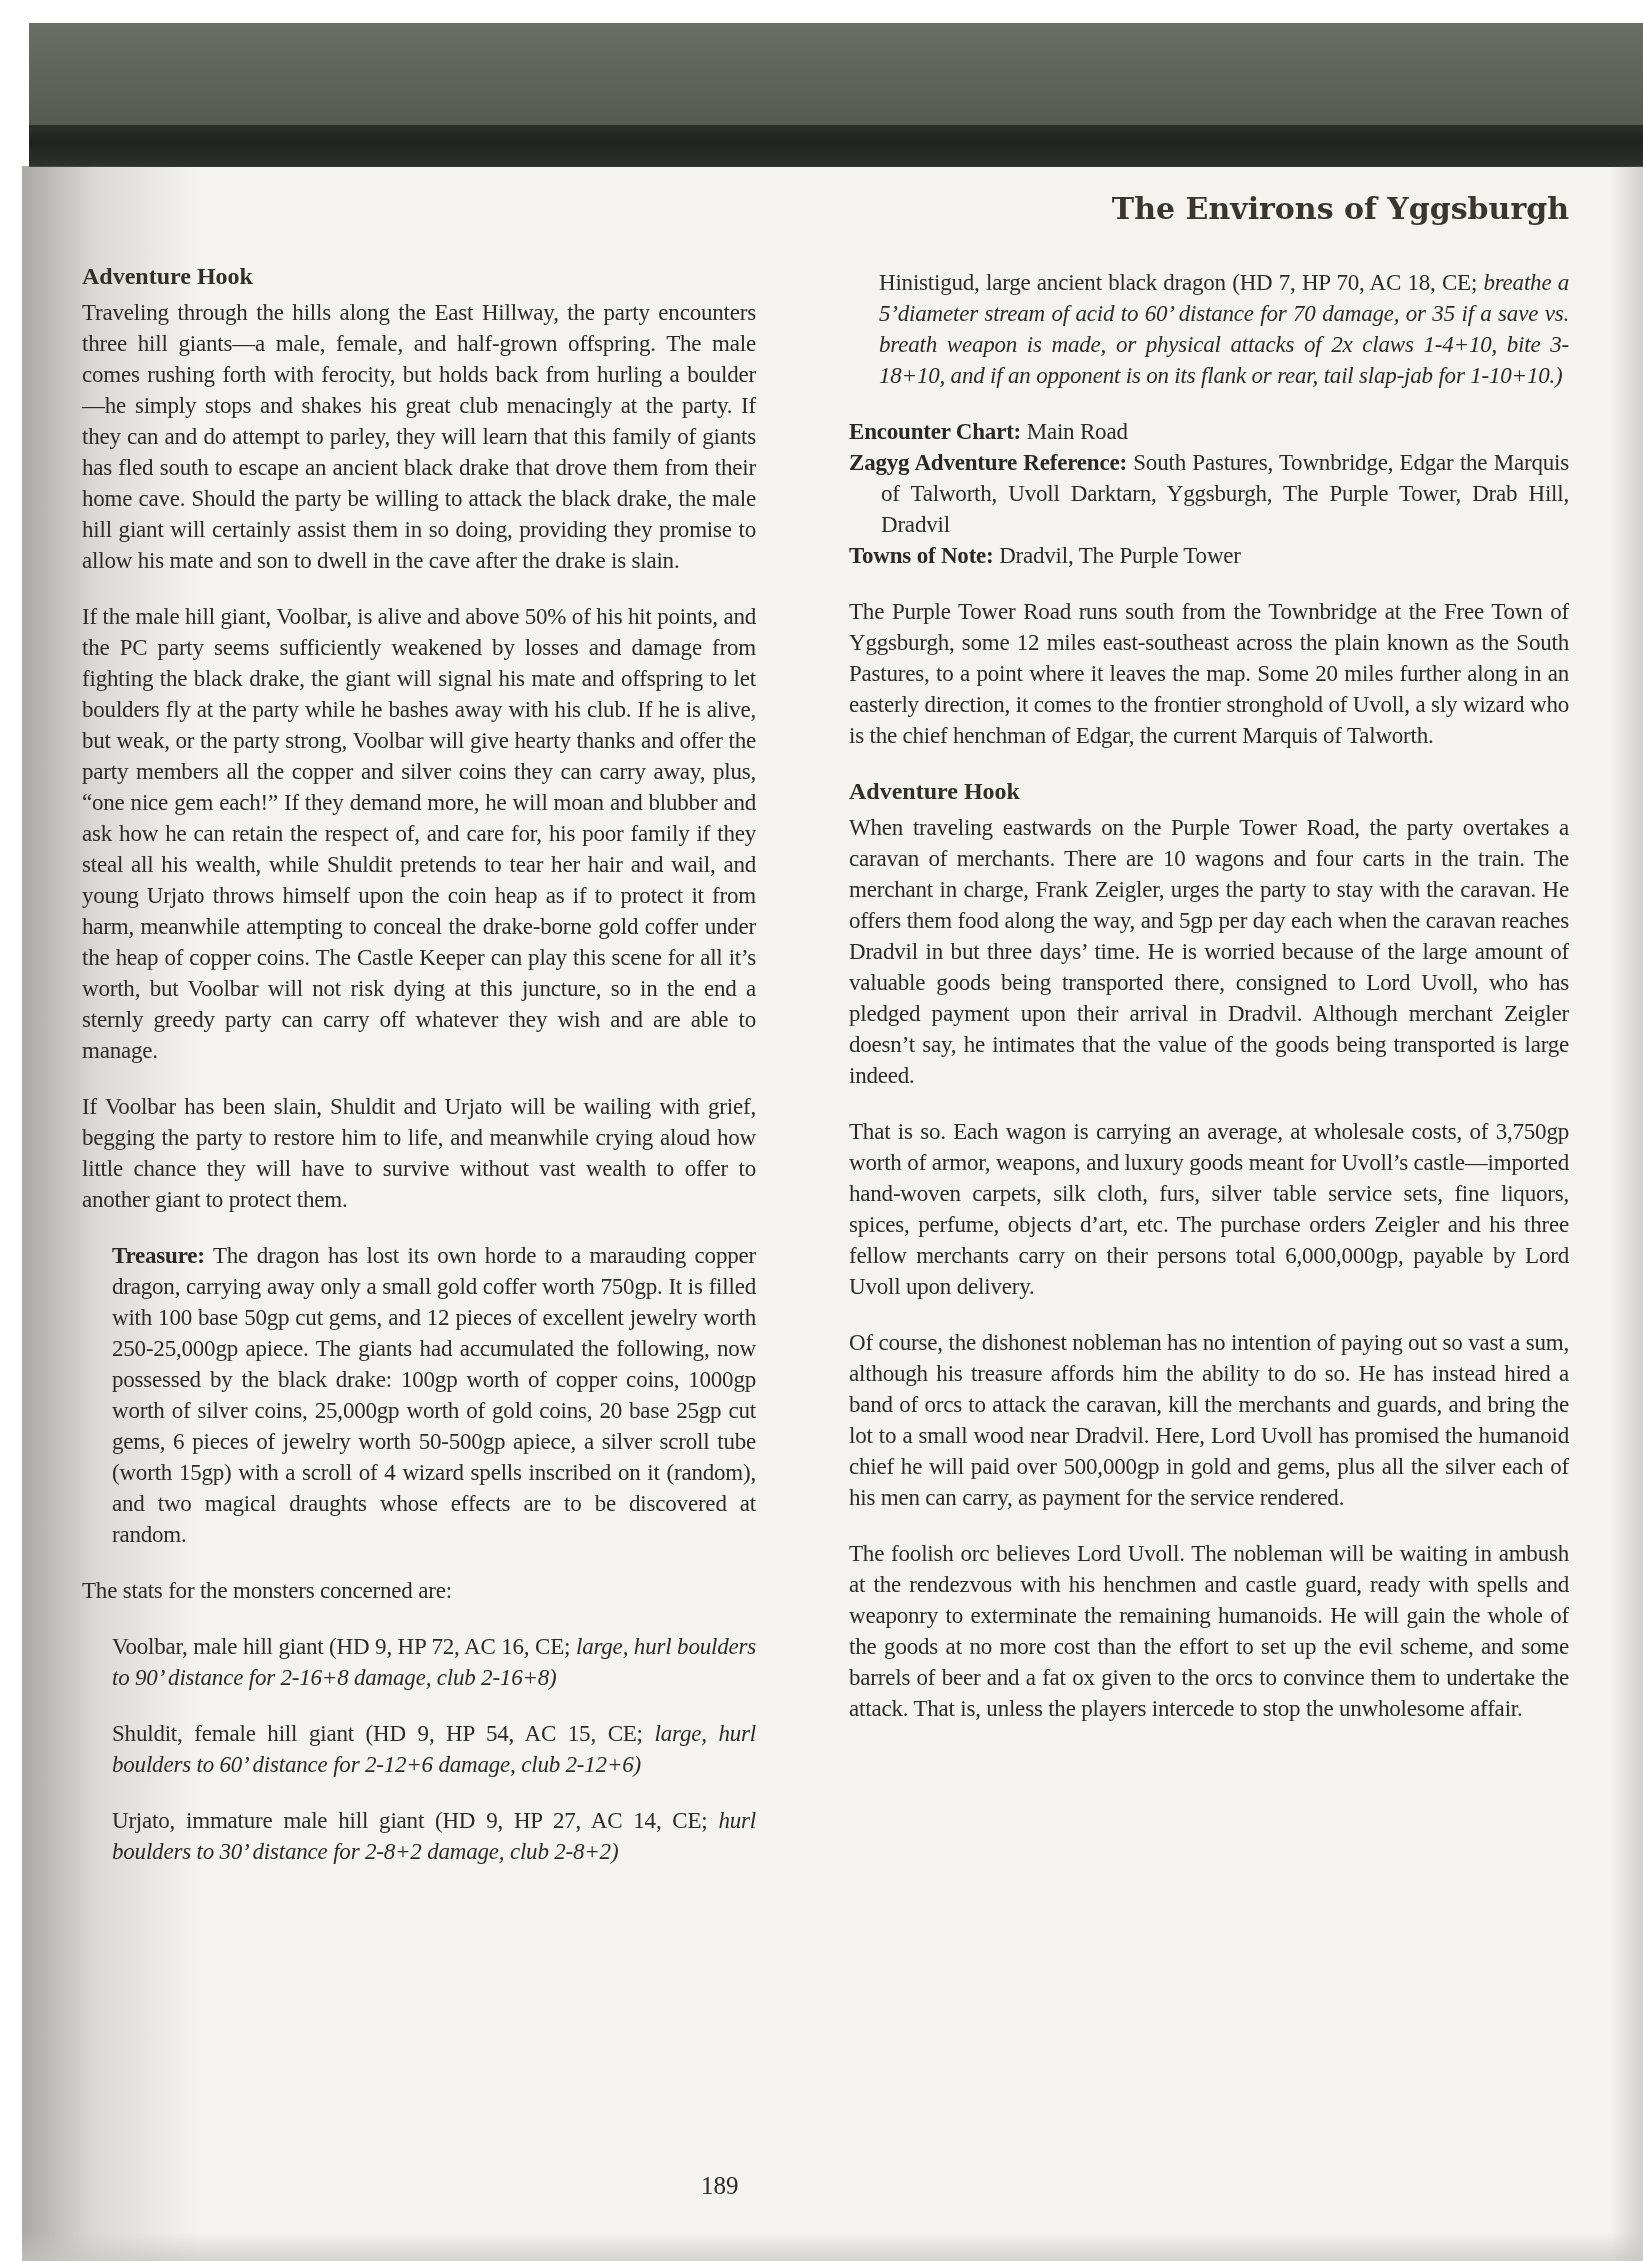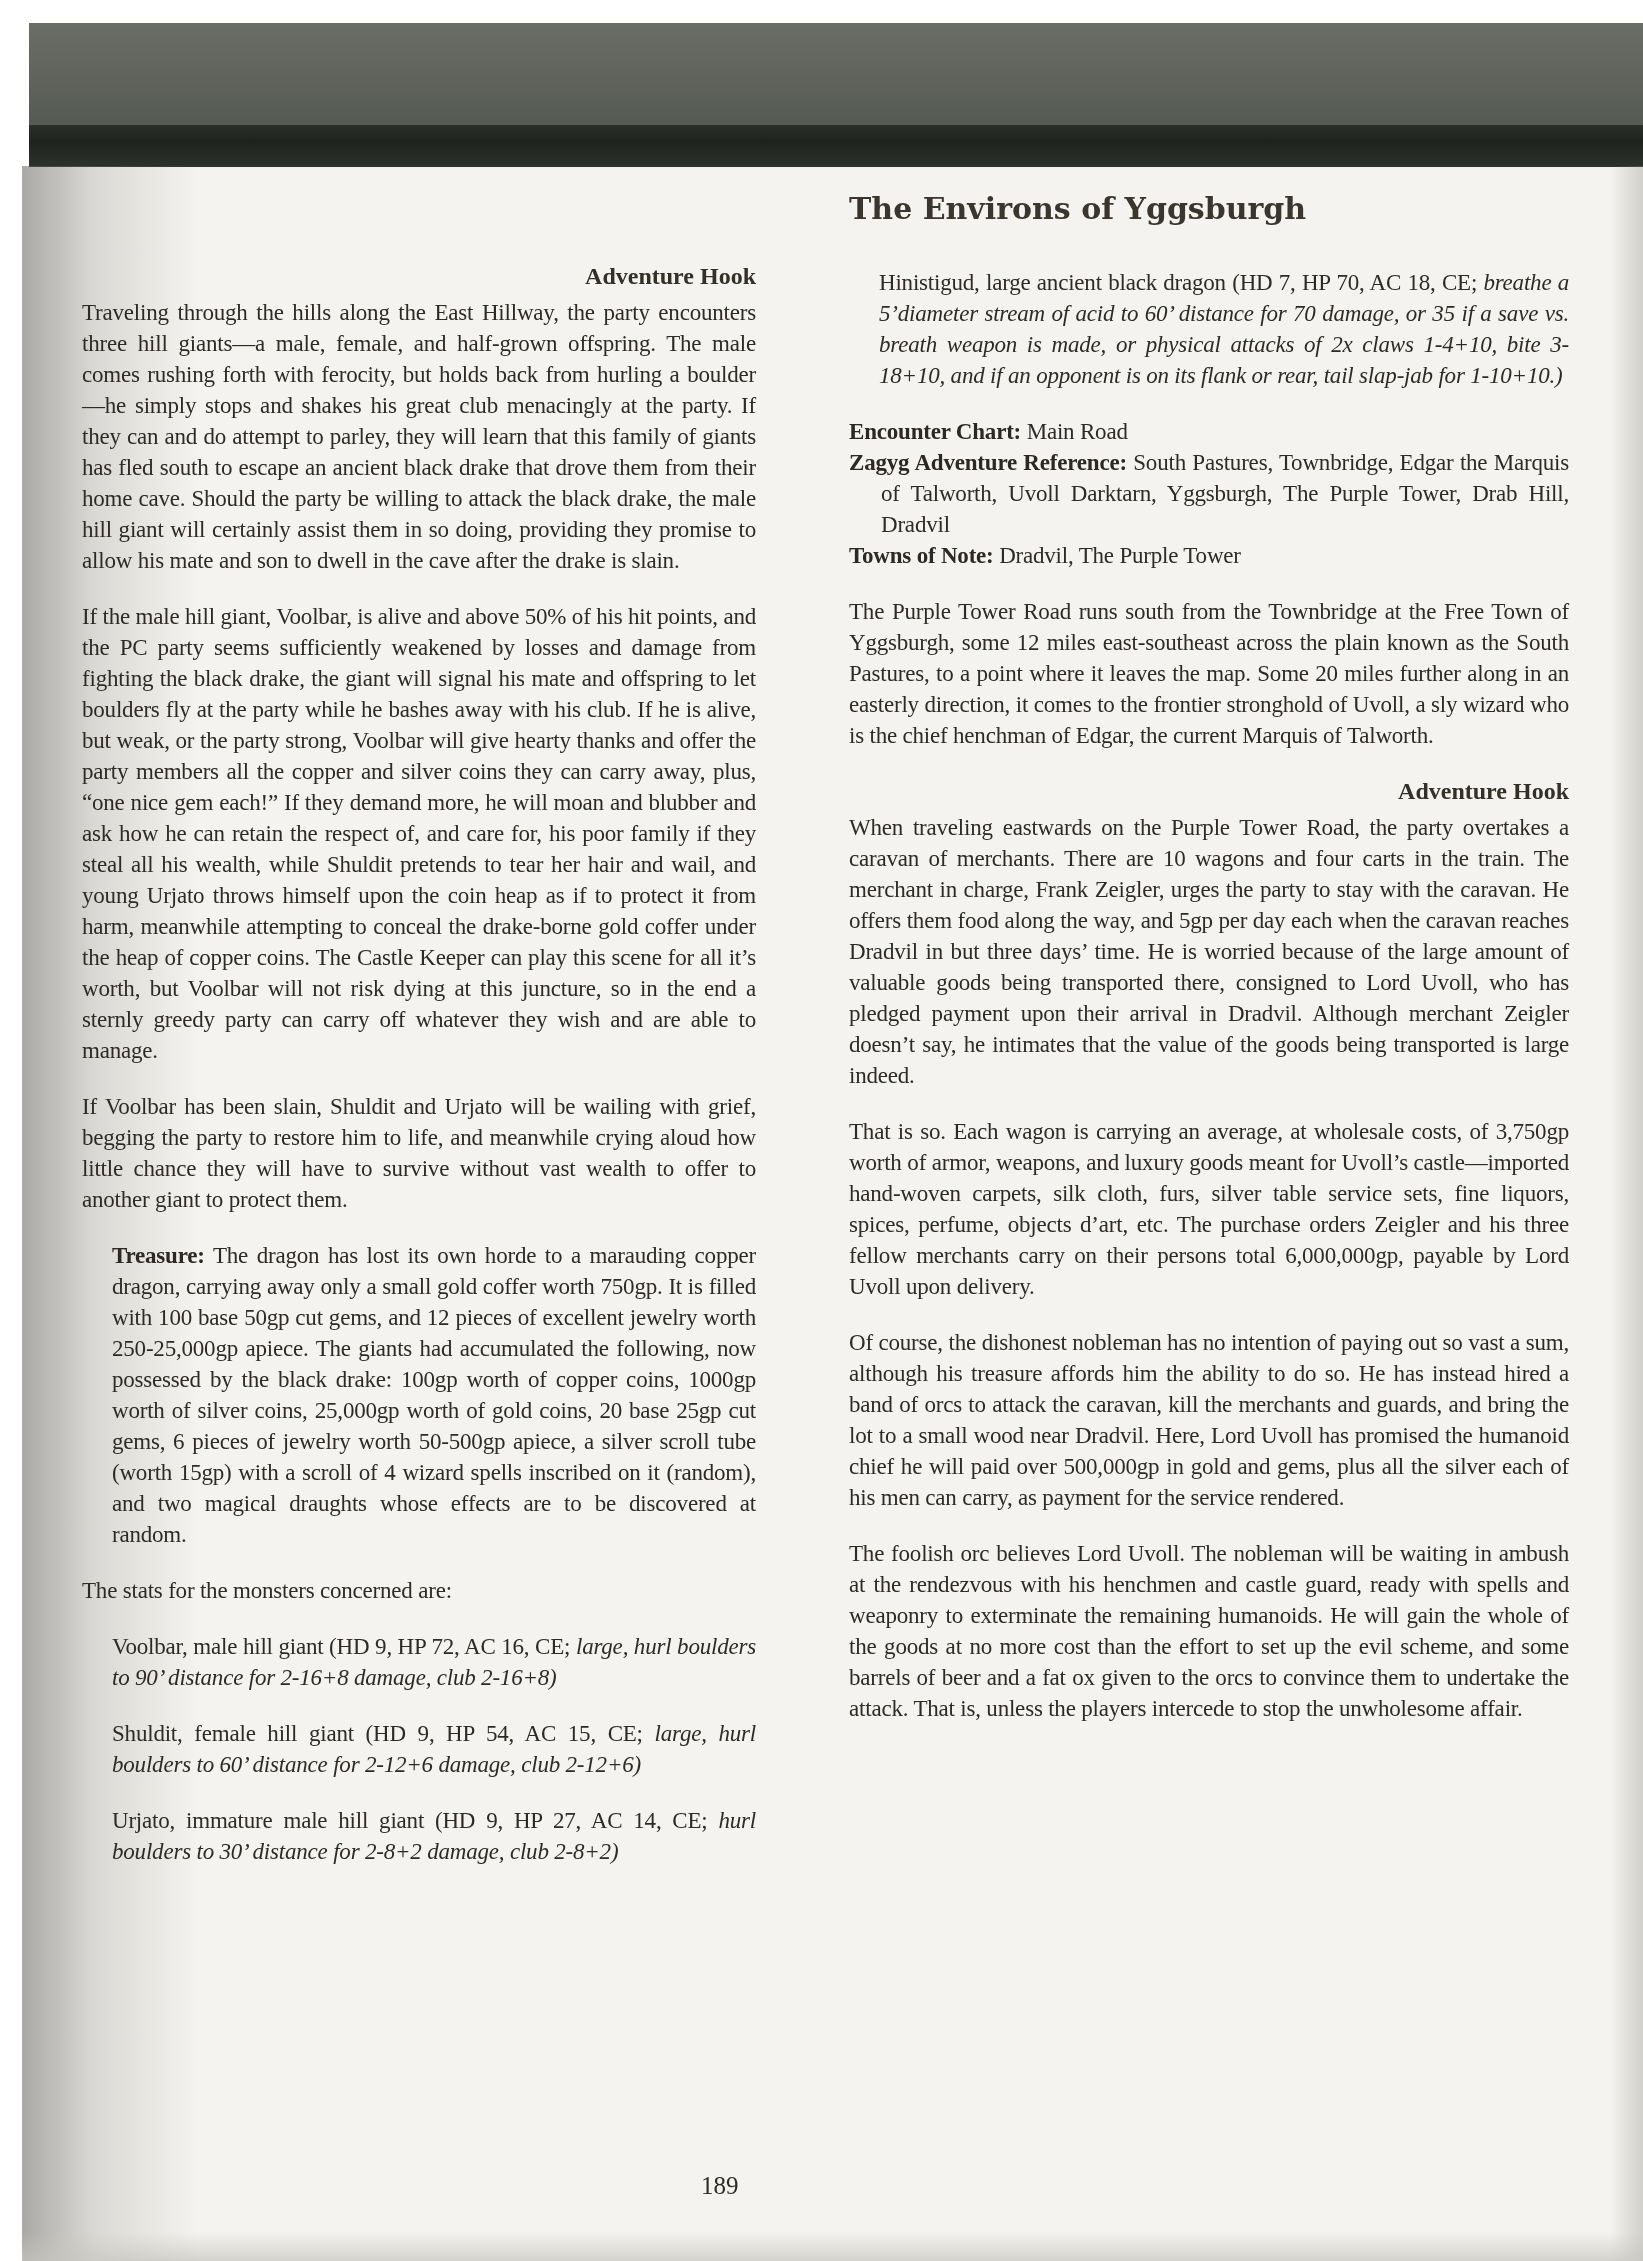--- a/index.html
+++ b/index.html
@@ -15,24 +15,24 @@
              background:linear-gradient(90deg,rgba(96,95,91,0.50) 0%,rgba(140,139,134,0.25) 35%,rgba(244,243,239,0) 85%);}
   .right-shade{position:absolute;top:166px;bottom:0;right:0;width:34px;
              background:linear-gradient(270deg,rgba(140,138,132,0.35),rgba(244,243,239,0));}
   .bottom-shade{position:absolute;left:22px;right:0;bottom:0;height:29px;
              background:linear-gradient(180deg,rgba(244,243,239,0),rgba(198,197,192,0.7));}
   
   .col{position:absolute;font-size:23px;line-height:31px;letter-spacing:-0.2px;text-align:justify;}
   .col-left{left:82px;top:261px;width:674px;}
   .col-right{left:849px;top:193px;width:720px;}
   p{margin:0 0 25px 0;}
-  .heading-center{font-weight:bold;text-align:right;font-size:24px;letter-spacing:0;
+  .heading-center{font-weight:bold;text-align:left;font-size:24px;letter-spacing:0;
                   margin:0 0 4.8px 0;color:#33302a;}
   .fancy{font-family:"DejaVu Serif","Liberation Serif",serif;font-weight:bold;color:#3a362f;}
-  .running-header{font-size:30px;margin:0 0 43px 0;letter-spacing:0;}
+  .running-header{font-size:30px;text-align:right;margin:0 0 43px 0;letter-spacing:0;}
   .section-heading{font-size:31px;text-align:center;margin:12.6px 0 8.7px 0;letter-spacing:0;}
   .indent-block{margin-left:30px;}
   .meta-line{margin:0;padding-left:32px;text-indent:-32px;}
   .after-meta{margin-top:25px;}
   i{font-style:italic;}
   b{font-weight:bold;color:#2c2924;}
   .page-number{position:absolute;left:701px;top:2172px;width:155px;
                font-size:25px;color:#2e2b27;}
 </style>
 </head>

